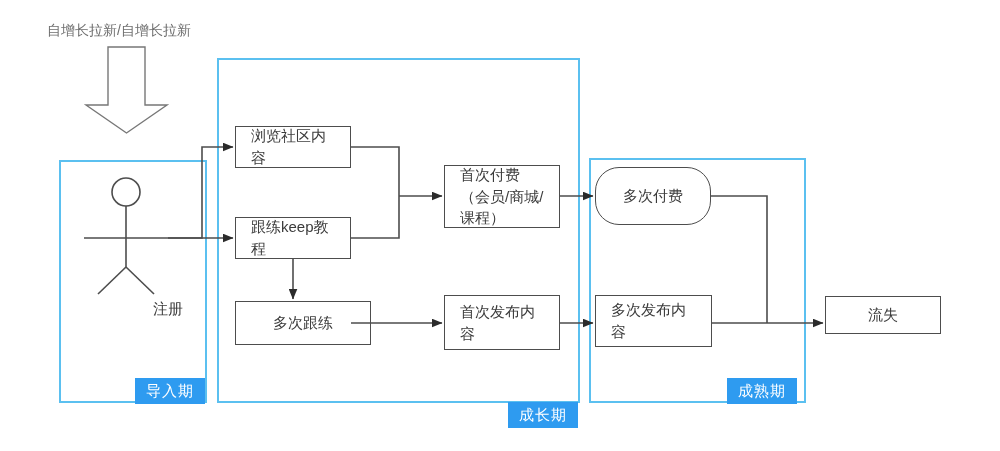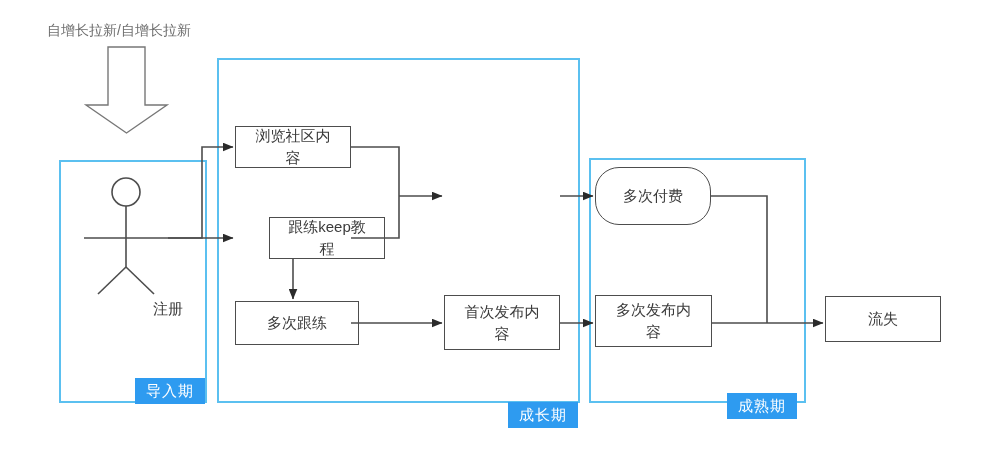--- a/index.html
+++ b/index.html
@@ -39,21 +39,20 @@
   }
   
   .node {
     position: absolute;
     border: 1.5px solid #4d4d4d;
     background: #ffffff;
     box-sizing: border-box;
     display: flex;
     align-items: center;
     justify-content: center;
-    text-align: center;
     color: #3b3b3b;
     font-size: 15px;
     line-height: 1.45;
     padding: 2px 15px;
   }
   
   .caption {
     position: absolute;
     color: #6f6f6f;
     font-size: 14px;
@@ -98,40 +97,41 @@
 <body>
 
 <div id="canvas">
 
   <div class="phase-box" style="left:59px; top:160px; width:148px; height:243px;"></div>
   <div class="phase-box" style="left:217px; top:58px; width:363px; height:345px;"></div>
   <div class="phase-box" style="left:589px; top:158px; width:217px; height:245px;"></div>
 
   <div class="phase-badge" style="left:135px; top:378px; width:70px;">导入期</div>
   <div class="phase-badge" style="left:508px; top:378px; width:70px;margin-top:24px;">成长期</div>
-  <div class="phase-badge" style="left:727px; top:378px; width:70px;margin-top:15px;">成熟期</div>
+  <div class="phase-badge" style="left:727px; top:378px; width:70px;">成熟期</div>
 
   <div class="caption" style="left:47px; top:22px;">自增长拉新/自增长拉新</div>
 
   <div class="figure-label" style="left:83px; top:300px; width:100px;">注册</div>
 
   <div class="node" style="left:235px; top:126px; width:116px; height:42px;">浏览社区内容</div>
 
-  <div class="node" style="left:235px; top:217px; width:116px; height:42px;margin-left:34px;">跟练keep教程</div>
+  <div class="node" style="left:235px; top:217px; width:116px; height:42px;">跟练keep教程</div>
 
-  <div class="node" style="left:235px; top:301px; width:124px; height:44px;">多次跟练</div>
+  <div class="node" style="left:235px; top:301px; width:136px; height:44px;">多次跟练</div>
 
+  <div class="node" style="left:444px; top:165px; width:116px; height:63px;">首次付费（会员/商城/课程）</div>
 
   <div class="node" style="left:444px; top:295px; width:116px; height:55px;">首次发布内容</div>
 
   <div class="node" style="left:595px; top:167px; width:116px; height:58px;border-radius:24px;">多次付费</div>
 
   <div class="node" style="left:595px; top:295px; width:117px; height:52px;">多次发布内容</div>
 
-  <div class="node" style="left:825px; top:296px; width:116px; height:46px;">流失</div>
+  <div class="node" style="left:825px; top:296px; width:116px; height:38px;">流失</div>
 
   <svg id="overlay" viewBox="0 0 1000 451">
     <defs>
       <marker id="ah" markerWidth="11" markerHeight="9" refX="10.5" refY="4.5" orient="auto" markerUnits="userSpaceOnUse">
         <path class="arrowhead" d="M0,0 L11,4.5 L0,9 z"></path>
       </marker>
     </defs>
 
     <g>
       <path class="block-arrow" d="M108,47 L145,47 L145,105 L167,105 L126.5,133 L86,105 L108,105 Z"></path>

